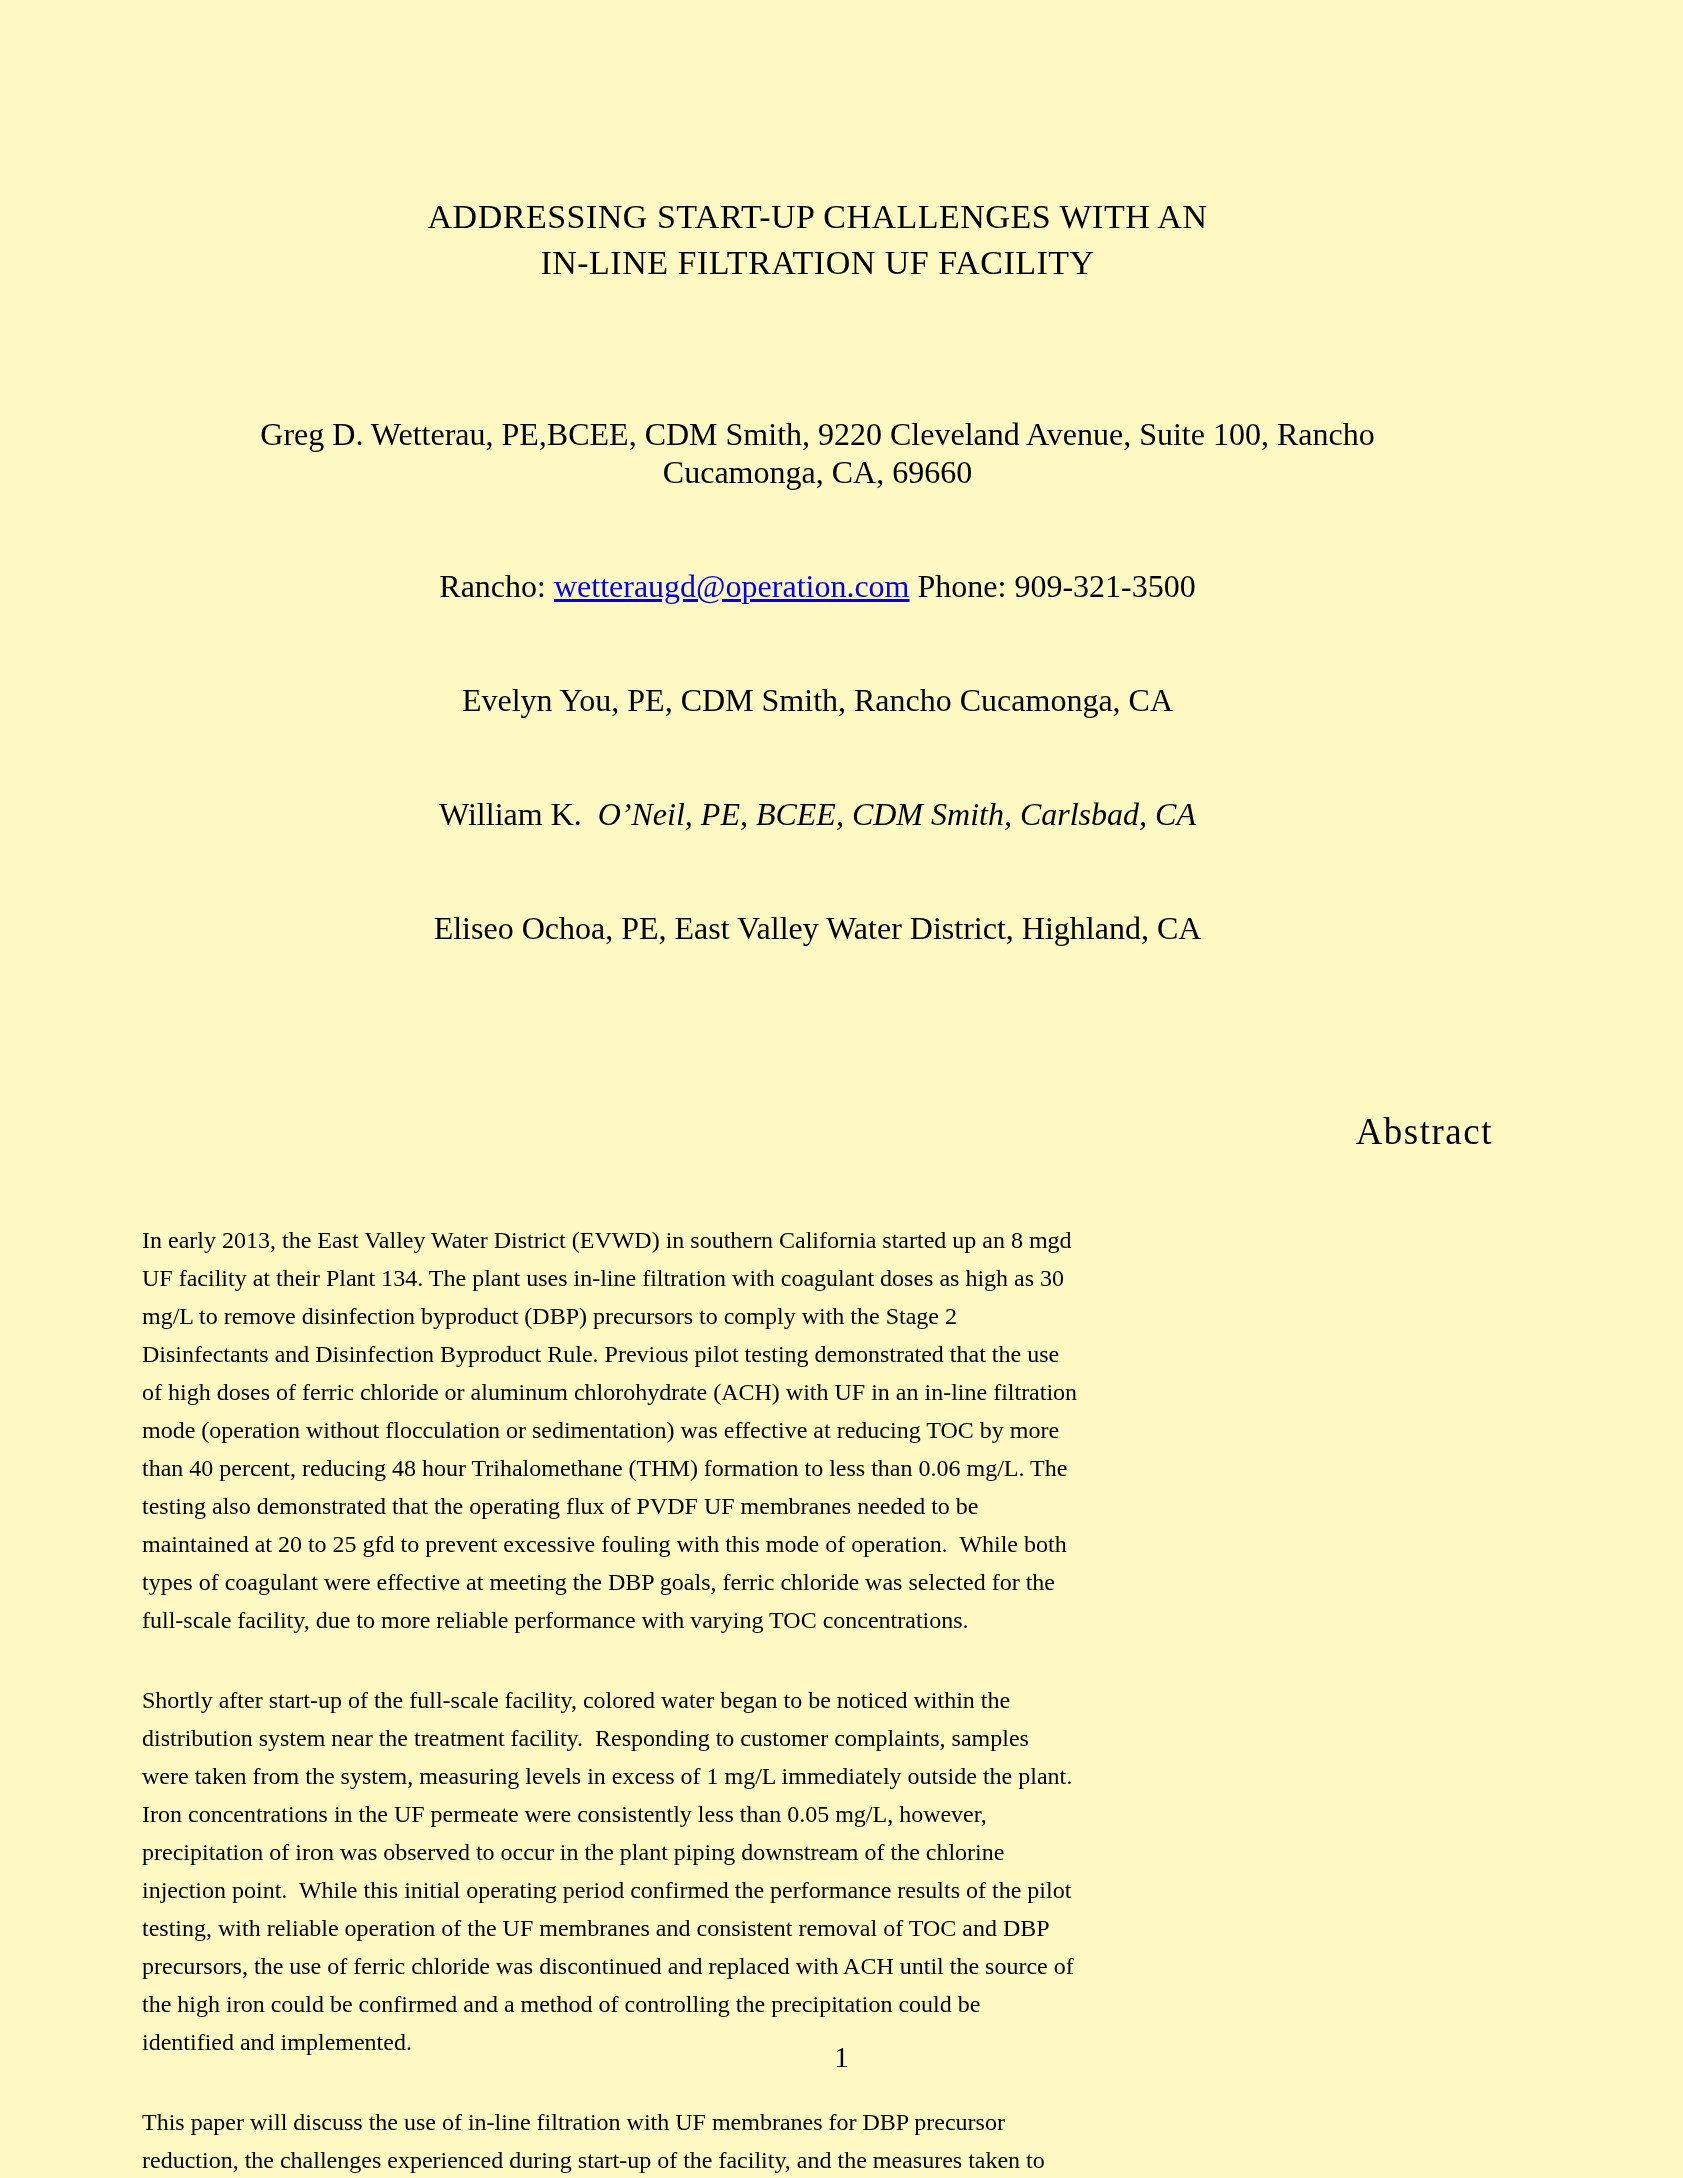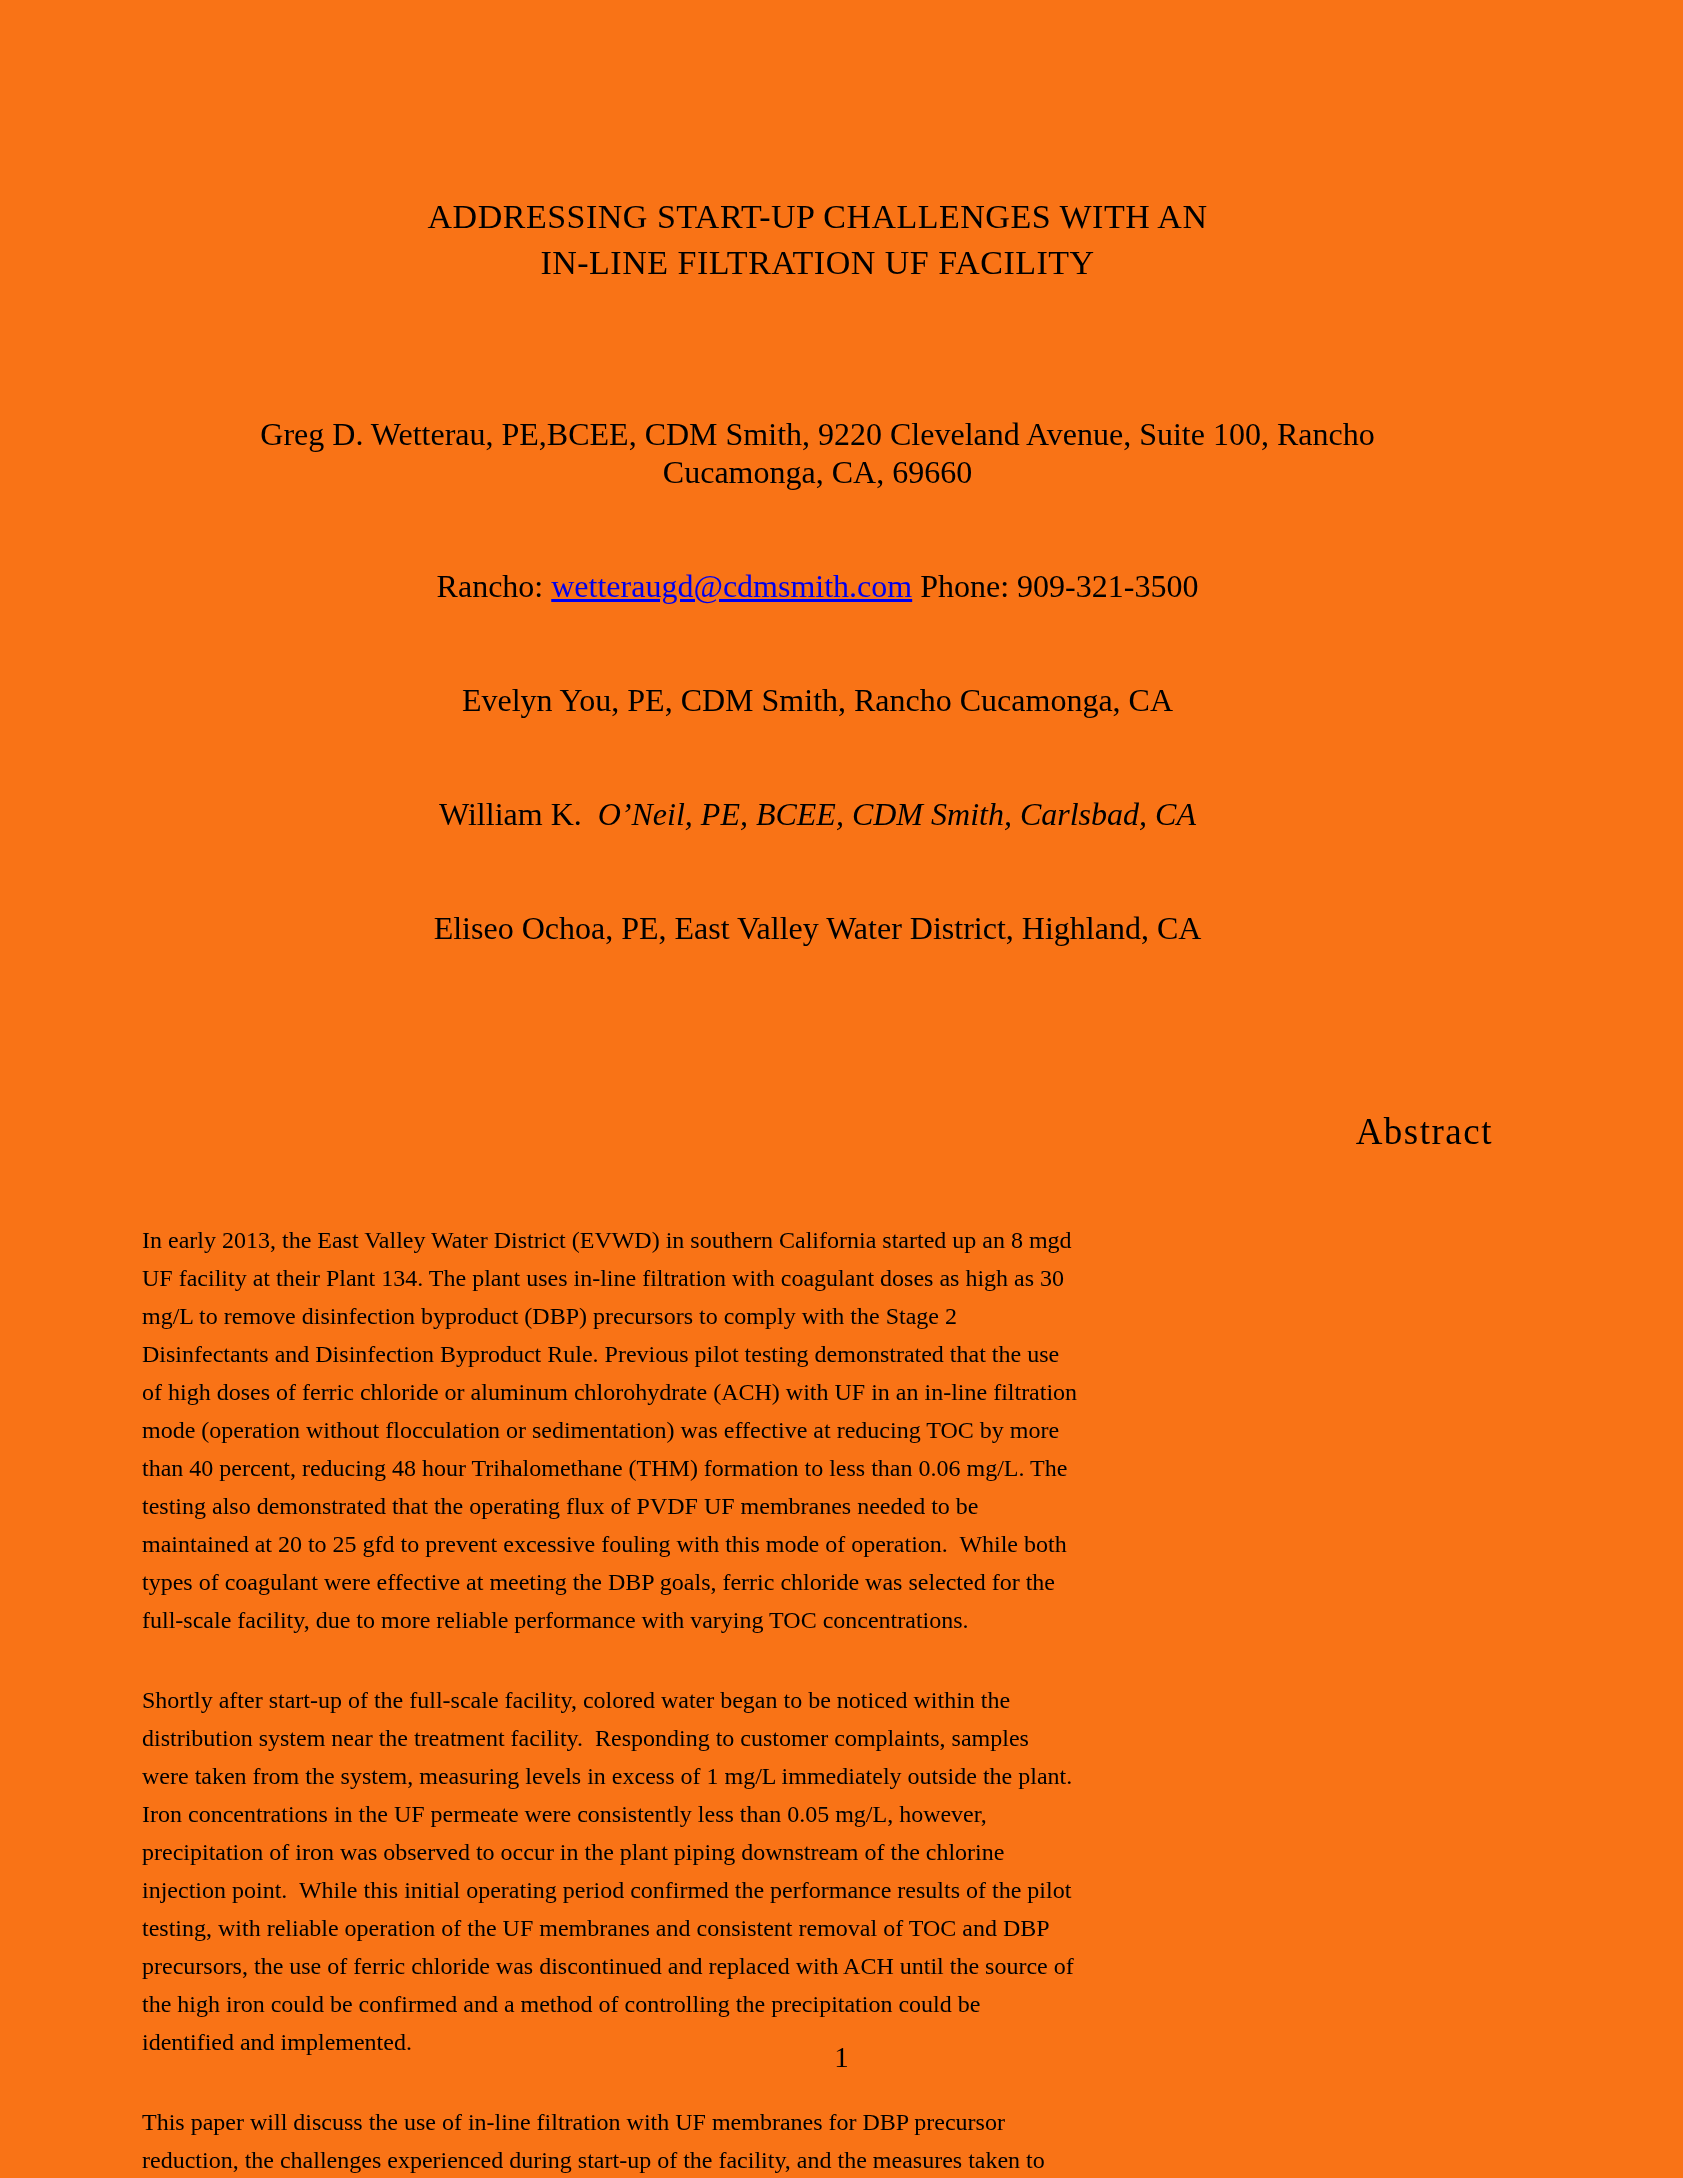--- a/index.html
+++ b/index.html
@@ -4,21 +4,21 @@
 <style>
   html, body {
     margin: 0;
     padding: 0;
     background: #ffffff;
   }
   .page {
     position: relative;
     width: 1683px;
     height: 2178px;
-    background: #f97316;
+    background: #fef9c3;
     color: #000000;
     font-family: "Liberation Serif", "DejaVu Serif", serif;
     overflow: hidden;
   }
   .content {
     position: absolute;
     left: 142px;
     top: 0;
     width: 1351px;
   }
@@ -81,21 +81,21 @@
 
 <div class="page">
   <div class="content">
 
     <div class="paper-title">ADDRESSING START-UP CHALLENGES WITH AN
 IN-LINE FILTRATION UF FACILITY</div>
 
     <div class="authors">
       <div class="line">Greg D. Wetterau, PE,BCEE, CDM Smith, 9220 Cleveland Avenue, Suite 100, Rancho
 Cucamonga, CA, 69660</div>
-      <div class="line"><span>Rancho: </span><a class="email-link" style="color: rgb(0, 0, 238);">wetteraugd@cdmsmith.com</a><span> Phone: 909-321-3500</span></div>
+      <div class="line"><span>Rancho: </span><a class="email-link" style="color: rgb(0, 0, 238);">wetteraugd@operation.com</a><span> Phone: 909-321-3500</span></div>
       <div class="line">Evelyn You, PE, CDM Smith, Rancho Cucamonga, CA</div>
       <div class="line"><span>William K.  </span><span class="italic">O’Neil, PE, BCEE, CDM Smith, Carlsbad, CA</span></div>
       <div class="line">Eliseo Ochoa, PE, East Valley Water District, Highland, CA</div>
     </div>
 
     <div class="abstract-heading">Abstract</div>
 
     <div class="body-text">
       <p class="first">In early 2013, the East Valley Water District (EVWD) in southern California started up an 8 mgd
 UF facility at their Plant 134. The plant uses in-line filtration with coagulant doses as high as 30

